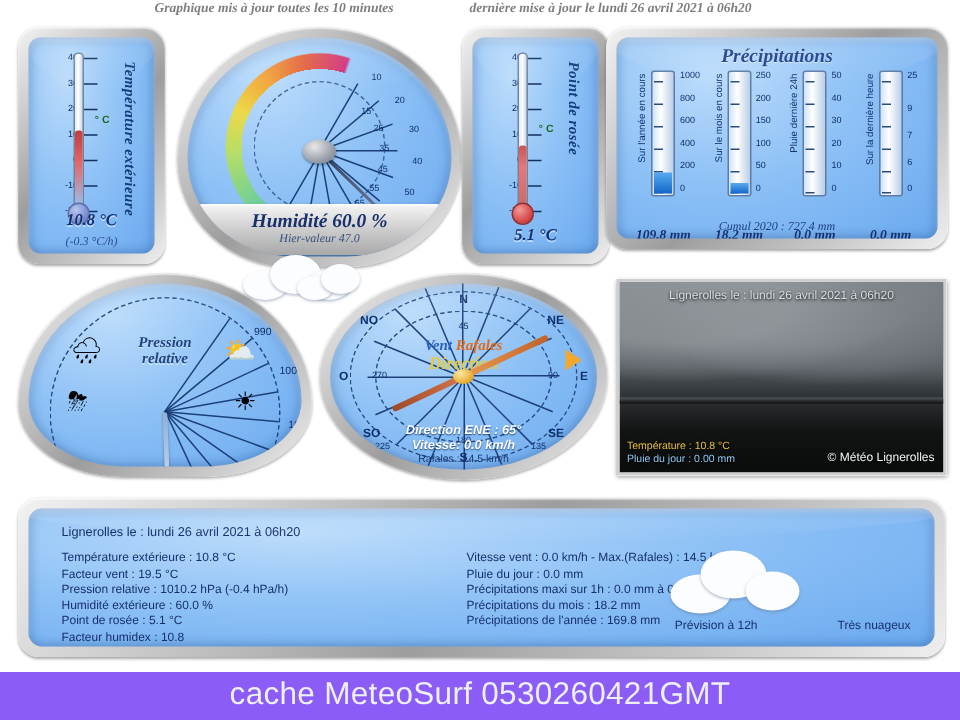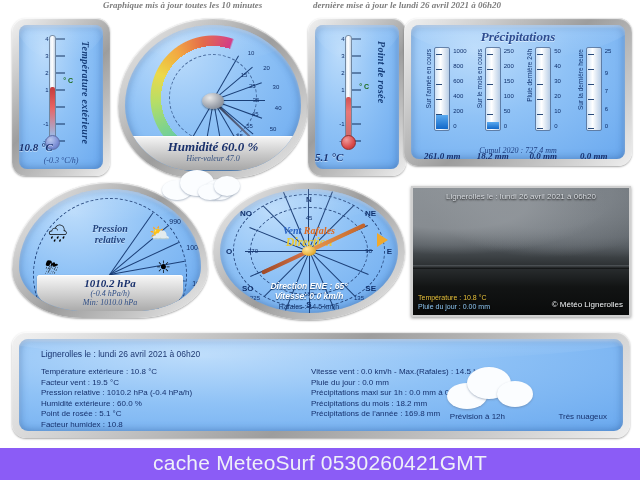--- a/index.html
+++ b/index.html
@@ -79,21 +79,21 @@
   .thermo-label{
     position:absolute;right:12px;top:16px;
     writing-mode:vertical-rl;
     font-family:"Liberation Serif", serif;font-style:italic;font-weight:bold;
     font-size:10px;color:#123a77;letter-spacing:.3px;
   }
   .thermo-marker{
     position:absolute;right:30px;font-size:7px;color:#1b6b1b;font-weight:bold;
   }
   .thermo-readout{
-    position:absolute;left:0;right:0;bottom:16px;
+    position:absolute;left:0;right:0;bottom:16px;text-align:center;
     font-family:"Liberation Serif", serif;font-style:italic;font-weight:bold;
     font-size:11px;color:#16306e;text-shadow:0 1px 0 rgba(255,255,255,.5);
   }
   .thermo-sub{
     position:absolute;left:0;right:0;bottom:4px;text-align:center;
     font-family:"Liberation Serif", serif;font-style:italic;
     font-size:8px;color:#2a4d91;
   }
 
   
@@ -476,21 +476,21 @@
             <div class="pfill" style="height:17%;"></div>
           </div>
           <div class="pscale">
             <span style="top:6px">1000</span>
             <span style="top:21px">800</span>
             <span style="top:36px">600</span>
             <span style="top:51px">400</span>
             <span style="top:66px">200</span>
             <span style="top:81px">0</span>
           </div>
-          <div class="pval">261.0 mm</div>
+          <div class="pval">109.8 mm</div>
         </div>
 
         <div class="pcol">
           <div class="pvlabel">Sur le mois en cours</div>
           <div class="pgauge">
             <i style="top:6px"></i>
               <i style="top:21px"></i>
               <i style="top:36px"></i>
             <i style="top:51px"></i>
               <i style="top:66px"></i>
@@ -576,25 +576,20 @@
       </div>
       <span class="wicon" style="left:28px;top:36px;">🌧</span>
       <span class="wicon" style="left:26px;top:70px;">⛈</span>
       <span class="wicon" style="right:30px;top:36px;">⛅</span>
       <span class="wicon" style="right:30px;top:70px;">☀</span>
       <div class="press-caption">
         <span>Pression</span><br>
         <span>relative</span>
       </div>
       <div class="press-needle" style="transform:translate(-50%,-100%) rotate(178deg);"></div>
-      <div class="press-plaque">
-        <div class="l1">1010.2 hPa</div>
-        <div class="l2">(-0.4 hPa/h)</div>
-        <div class="l3">Min: 1010.0 hPa</div>
-      </div>
     </div>
   </div>
 
   <div class="bezel wind-gauge">
     <div class="glass">
       <div class="wind-ring"></div>
       <div class="wind-ring2"></div>
       <div class="wind-ticks">
         <i style="transform:rotate(0deg)"></i>
           <i style="transform:rotate(22deg)"></i>

